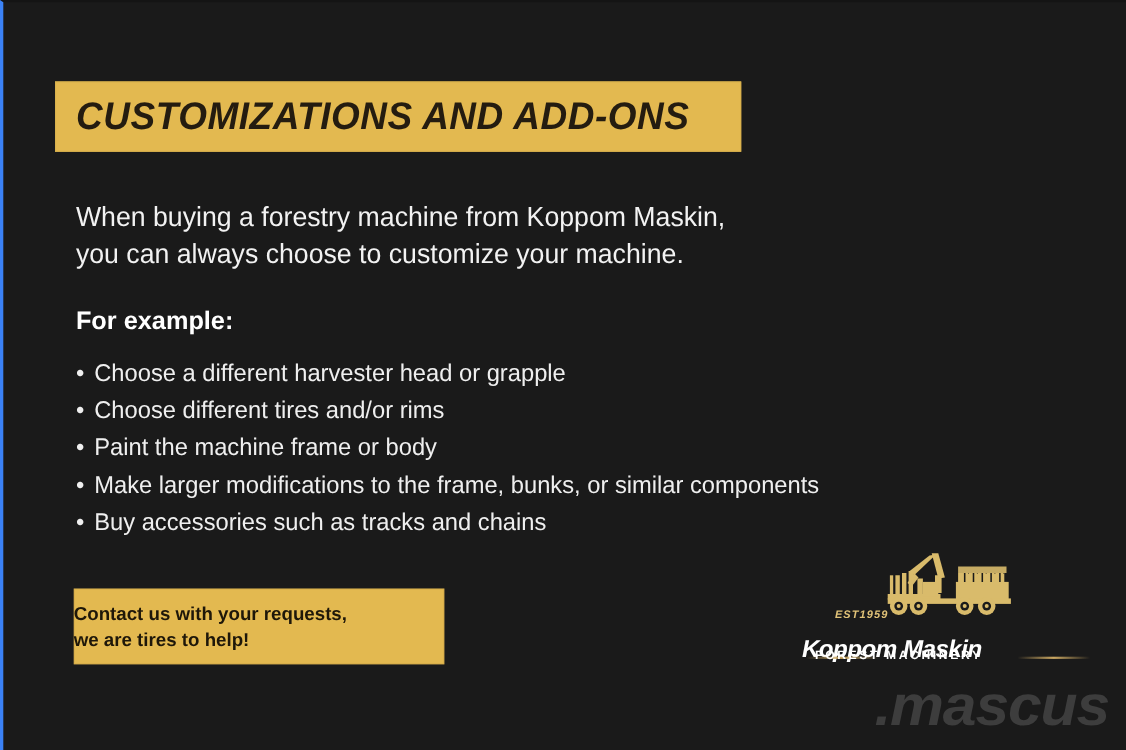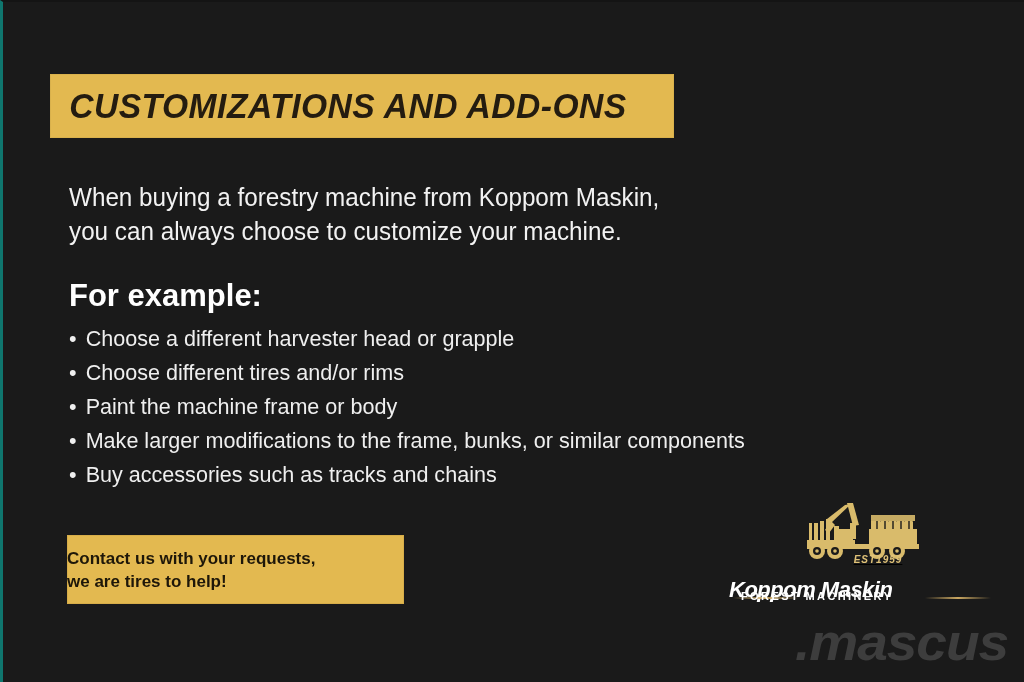--- a/index.html
+++ b/index.html
@@ -8,21 +8,21 @@
     background: #111111;
   }
   #page {
     position: relative;
     width: 1024px;
     height: 682px;
     background: #1a1a1a;
     overflow: hidden;
     font-family: "Liberation Sans", sans-serif;
     box-sizing: border-box;
-    border-left: 3px solid #0f766e;
+    border-left: 3px solid #3b82f6;
     border-top: 2px solid #141414;
   }
 
   
   #header-banner {
     position: absolute;
     left: 47px;
     top: 72px;
     width: 624px;
     height: 64px;
@@ -58,21 +58,21 @@
     transform-origin: left top;
   }
   #intro .line { white-space: nowrap; display: block; }
 
   
   #for-example {
     position: absolute;
     left: 66px;
     top: 276px;
     color: #ffffff;
-    font-size: 31px;
+    font-size: 23px;
     font-weight: bold;
     white-space: nowrap;
   }
 
   
   #bullet-list {
     position: absolute;
     left: 66px;
     top: 320px;
     width: 840px;
@@ -132,30 +132,29 @@
   #logo-machine {
     position: absolute;
     left: 50%;
     top: 0;
     transform: translateX(-50%);
     width: 150px;
     height: 60px;
   }
   #logo-est-row {
     position: absolute;
-    left: 16px;
+    left: 0;
     top: 52px;
     width: 100%;
     height: 16px;
     display: flex;
     align-items: center;
-    justify-content: center;
+    justify-content: flex-start;
     padding: 0 30px;
     box-sizing: border-box;
-    text-decoration: underline;
   }
   #logo-est-row .est-txt {
     color: #e0c278;
     font-size: 10px;
     font-weight: bold;
     font-style: italic;
     letter-spacing: 1px;
   }
   #logo-wordmark {
     position: absolute;

